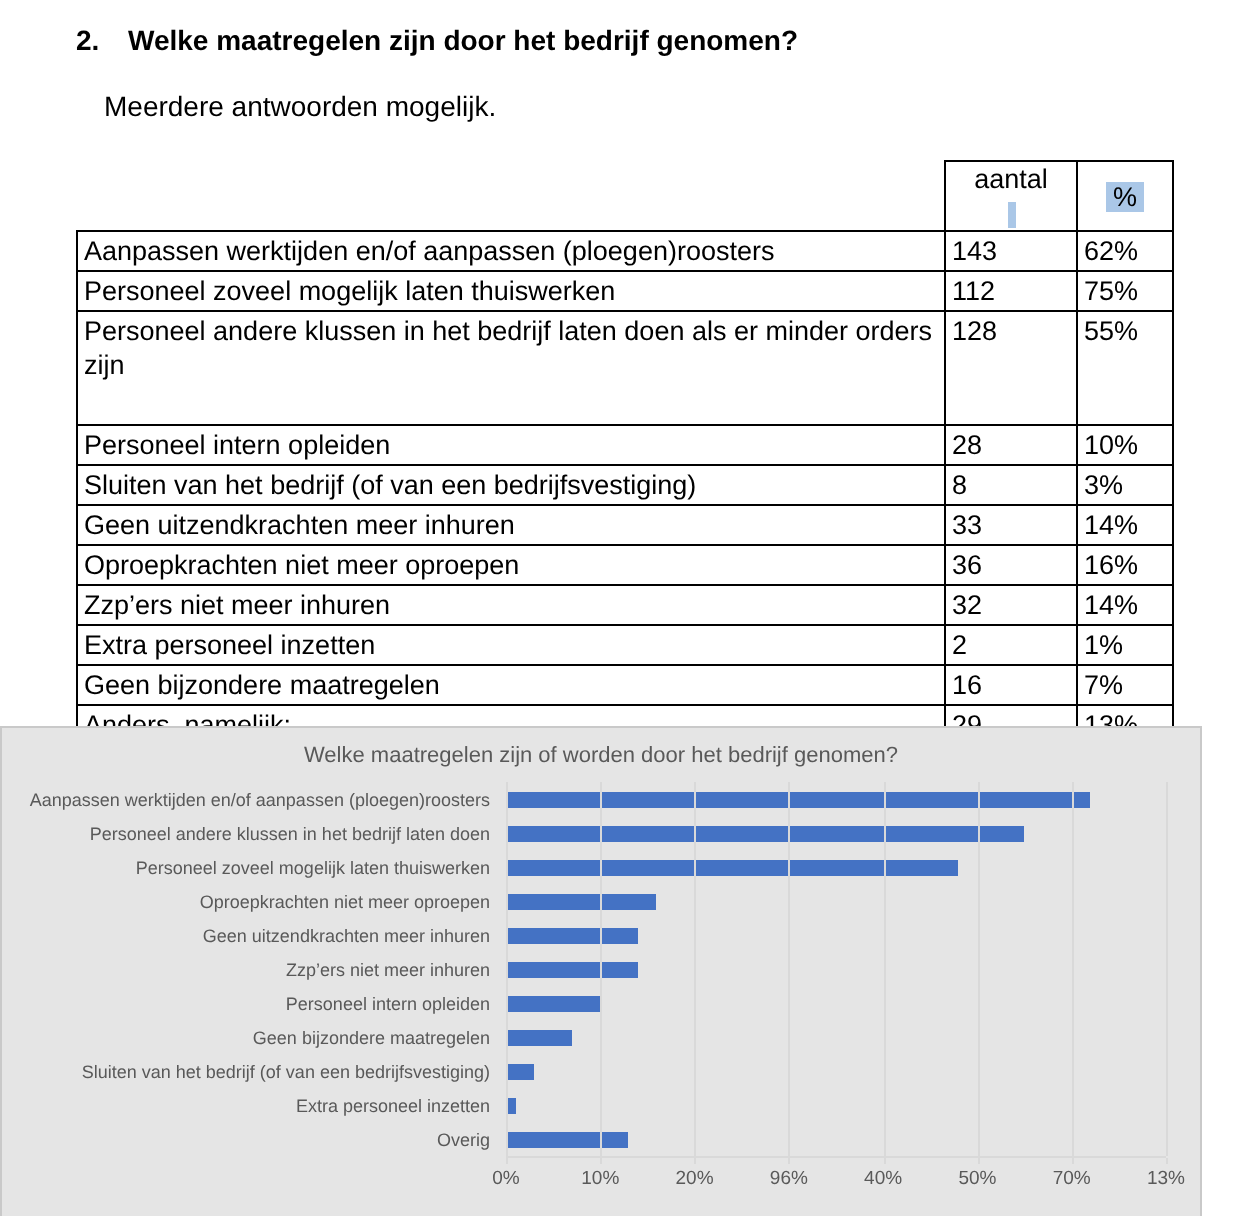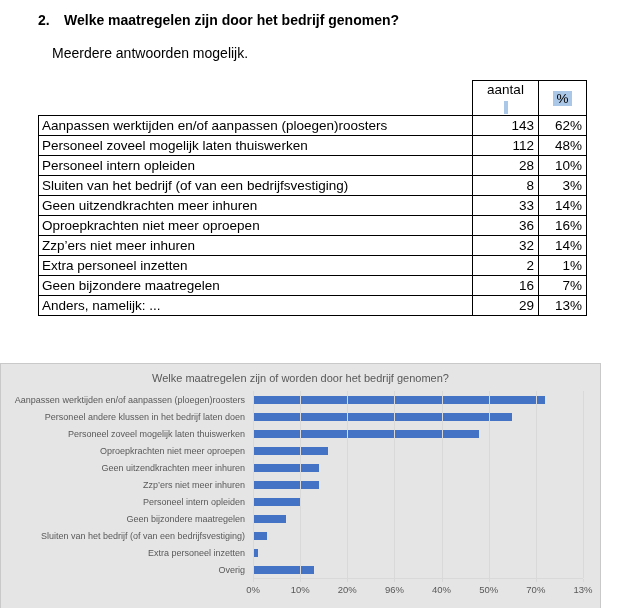--- a/index.html
+++ b/index.html
@@ -15,21 +15,21 @@
   
   table.results { position:absolute; left:38px; top:80px; width:548px;
     border-collapse:collapse; table-layout:fixed; font-size:13.5px; line-height:17px; }
   table.results col.c-label { width:434px; }
   table.results col.c-aantal { width:66px; }
   table.results col.c-pct { width:48px; }
   table.results td, table.results th { border:1px solid #000; padding:1px 3px; height:19px;
     font-weight:normal; vertical-align:top; text-align:left; overflow:hidden; }
   table.results thead th { height:20px; text-align:center; vertical-align:middle; padding:0 13px; }
   table.results thead th.no-border { border:none; background:transparent; }
-  table.results td.num { text-align:right; padding-right:4px; white-space:nowrap; }
+  table.results td.num { padding-right:4px; white-space:nowrap; }
   table.results tr.tall td { height:57px; }
   .hl { background:#aac7e7; padding:0 3px; }
   .hl-strip { display:inline-block; width:4px; height:13px; background:#aac7e7;
     vertical-align:text-bottom; margin-left:1px; }
 
   
   .chart-box { position:absolute; left:0; top:363px; width:601px; height:252px;
     border:1px solid #c9c9c9; background:#e5e5e5; }
   .chart-title { position:absolute; top:8px; left:0; right:0; text-align:center;
     font-size:11px; color:#595959; }
@@ -74,21 +74,26 @@
     </thead>
     <tbody>
         <tr>
           <td>Aanpassen werktijden en/of aanpassen (ploegen)roosters</td>
           <td class="num">143</td>
           <td class="num">62%</td>
         </tr>
         <tr>
           <td>Personeel zoveel mogelijk laten thuiswerken</td>
           <td class="num">112</td>
-          <td class="num">48%</td>
+          <td class="num">75%</td>
+        </tr>
+        <tr class="tall">
+          <td>Personeel andere klussen in het bedrijf laten doen als er minder orders zijn</td>
+          <td class="num">128</td>
+          <td class="num">55%</td>
         </tr>
         <tr>
           <td>Personeel intern opleiden</td>
           <td class="num">28</td>
           <td class="num">10%</td>
         </tr>
         <tr>
           <td>Sluiten van het bedrijf (of van een bedrijfsvestiging)</td>
           <td class="num">8</td>
           <td class="num">3%</td>

